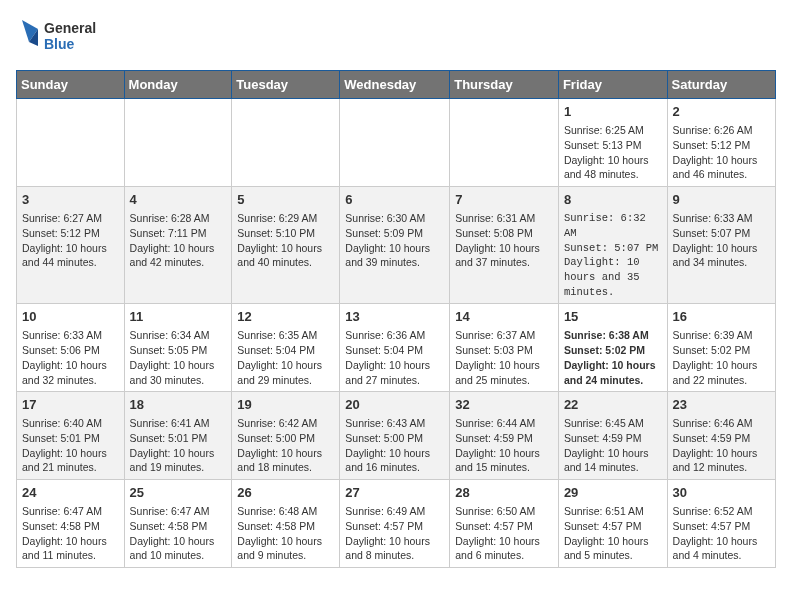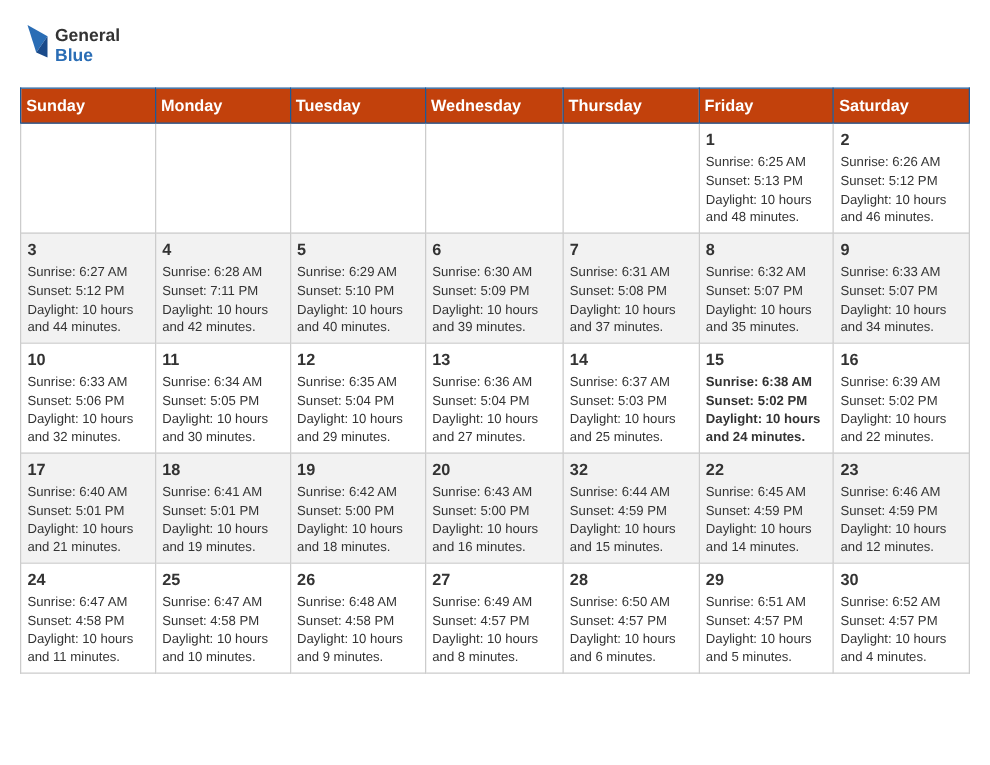--- a/index.html
+++ b/index.html
@@ -32,21 +32,21 @@
     .location-subtitle {
       font-size: 16px;
       color: #444;
     }
     table {
       width: 100%;
       border-collapse: collapse;
       font-size: 11px;
     }
     thead tr th {
-      background: #c2410c;
+      background: #737373;
       color: #fff;
       font-size: 13px;
       font-weight: bold;
       padding: 6px 4px;
       text-align: left;
       border: 1px solid #1a5a9a;
     }
     tbody tr td {
       border: 1px solid #ccc;
       vertical-align: top;
@@ -153,21 +153,21 @@
 Daylight: 10 hours and 39 minutes.</div>
         </td>
         <td>
           <span class="day-num">7</span>
           <div class="day-info" style="white-space: pre-line;">Sunrise: 6:31 AM
 Sunset: 5:08 PM
 Daylight: 10 hours and 37 minutes.</div>
         </td>
         <td>
           <span class="day-num">8</span>
-          <div class="day-info" style="white-space: pre-line;">Sunrise: 6:32 AM
+          <div class="day-info" style="white-space: pre-line; font-family: Liberation Mono, monospace;">Sunrise: 6:32 AM
 Sunset: 5:07 PM
 Daylight: 10 hours and 35 minutes.</div>
         </td>
         <td>
           <span class="day-num">9</span>
           <div class="day-info" style="white-space: pre-line;">Sunrise: 6:33 AM
 Sunset: 5:07 PM
 Daylight: 10 hours and 34 minutes.</div>
         </td>
       </tr>

